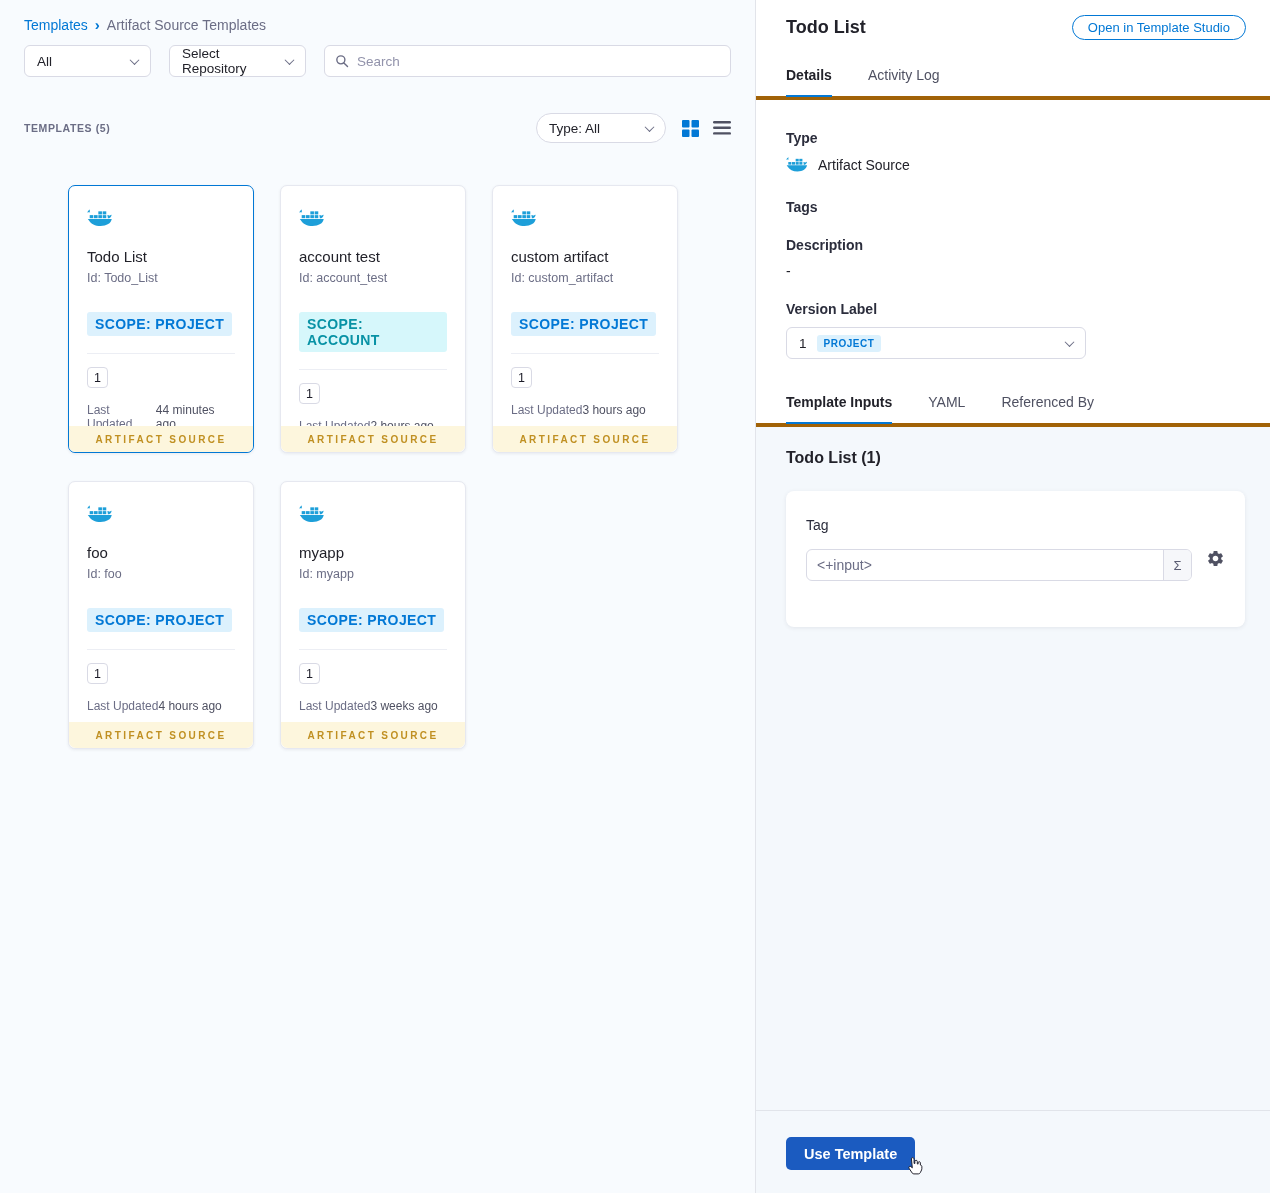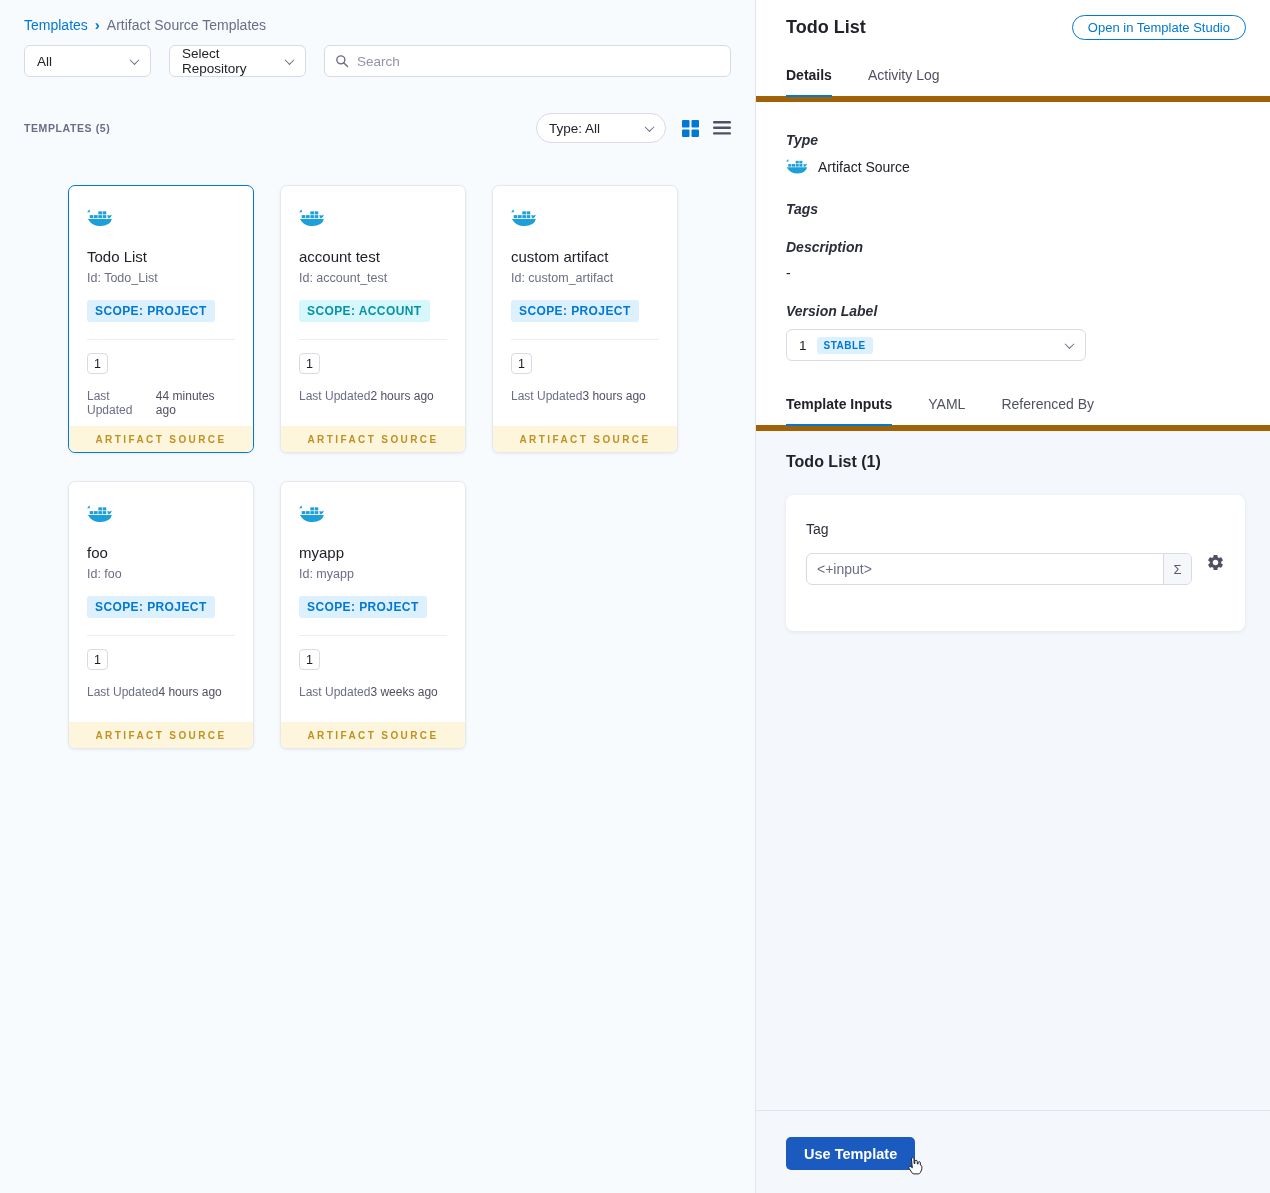--- a/index.html
+++ b/index.html
@@ -27,41 +27,41 @@
   .toolbar-right { display:flex; align-items:center; gap:16px; }
   .sel-type { width:130px; border-radius:15px; height:30px; }
   .view-toggle { display:flex; align-items:center; gap:14px; }
   .icon-btn { cursor:pointer; display:flex; align-items:center; }
 
   .cards { margin:42px 0 0 44px; display:grid; grid-template-columns:repeat(3,186px); gap:28px 26px; }
   .card { width:186px; height:268px; background:#fff; border:1px solid #e6e8f0; border-radius:7px; box-shadow:0 1px 3px rgba(40,41,61,.08); position:relative; padding:22px 18px 0; cursor:pointer; }
   .card.selected { border:1px solid #0278d5; }
   .card-title { margin-top:16px; font-size:15px; font-weight:500; color:#22222a; }
   .card-id { margin-top:6px; font-size:12.5px; color:#6b6d85; }
-  .scope-badge { display:inline-block; margin-top:15px; font-size:12px; font-weight:700; letter-spacing:.4px; padding:4px 8px; border-radius:3px; background:#dcf1fd; color:#0278d5; }
+  .scope-badge { display:inline-block; margin-top:27px; font-size:14px; font-weight:700; letter-spacing:.4px; padding:4px 8px; border-radius:3px; background:#dcf1fd; color:#0278d5; }
   .scope-badge.account { background:#d6f7fb; color:#0892a5; }
   .card-divider { margin-top:17px; border-top:1px solid #eceef4; }
   .ver-box { margin-top:13px; width:21px; height:21px; border:1px solid #d9dae5; border-radius:4px; font-size:12.5px; color:#1c1c28; display:flex; align-items:center; justify-content:center; }
   .updated { margin-top:15px; font-size:12px; color:#6b6d85; display:flex; }
   .updated .upd-time { color:#4f5162; }
   .card-footer { position:absolute; left:0; right:0; bottom:0; background:#fdf6dd; color:#c09022; font-size:10px; font-weight:700; letter-spacing:2.4px; text-align:center; padding:8px 0 7px; border-radius:0 0 7px 7px; }
 
   
   .right-pane { width:515px; height:100%; background:#fff; border-left:1px solid #e2e4ea; display:flex; flex-direction:column; }
   .detail-header { height:54px; display:flex; align-items:center; justify-content:space-between; padding:0 24px 0 30px; flex:none; }
   .detail-title { font-size:18px; font-weight:700; color:#22222a; }
   .open-studio { background:#fff; border:1px solid #0278d5; color:#0278d5; font-size:13px; font-weight:500; border-radius:14px; padding:4px 15px; cursor:pointer; font-family:inherit; }
 
-  .tabs { display:flex; gap:36px; padding:0 30px; border-bottom:6px solid #a16207; flex:none;text-align:right; }
+  .tabs { display:flex; gap:36px; padding:0 30px; border-bottom:4px solid #a16207; flex:none;text-align:right; }
   .tab { position:relative; padding:13px 0; font-size:14px; color:#4f5162; cursor:pointer; }
   .tab.active { color:#22222a; font-weight:600; }
   .tab.active:after { content:''; position:absolute; left:0; right:0; bottom:-1px; height:2px; background:#0278d5; }
 
   .detail-body { padding:14px 30px 22px; flex:none; }
-  .field-label { font-size:14px; font-weight:600; color:#2b2d3c;font-style:italic; }
+  .field-label { font-size:14px; font-weight:600; color:#2b2d3c; }
   .mt18 { margin-top:16px; } .mt22 { margin-top:22px; } .mt26 { margin-top:26px; }
   .type-row { margin-top:10px; display:flex; align-items:center; gap:9px; font-size:14px; color:#22222a; }
   .field-value { margin-top:10px; font-size:14px; color:#22222a; }
   .version-select { margin-top:10px; width:300px; height:32px; border:1px solid #d9dae5; border-radius:6px; background:#fff; display:flex; align-items:center; padding:0 12px; cursor:pointer; }
   .version-num { font-size:13.5px; color:#22222a; }
   .stable-badge { margin-left:10px; background:#dcf1fd; color:#0278d5; font-size:10px; font-weight:700; letter-spacing:.5px; padding:3px 7px; border-radius:3px; }
   .version-select .chev { margin-left:auto; }
 
   .inputs-area { flex:1; background:#f4f8fc; padding:22px 25px 0 30px; overflow:hidden; }
   .inputs-heading { font-size:16px; font-weight:600; color:#22222a; }
@@ -303,21 +303,21 @@
             </g>
           </svg>
         <span>Artifact Source</span>
       </div>
       <div class="field-label mt26">Tags</div>
       <div class="field-label mt22">Description</div>
       <div class="field-value">-</div>
       <div class="field-label mt22">Version Label</div>
       <div class="version-select">
         <span class="version-num">1</span>
-        <span class="stable-badge">STABLE</span>
+        <span class="stable-badge">PROJECT</span>
         <span class="chev"></span>
       </div>
     </div>
 
     <div class="tabs">
       <div class="tab active">Template Inputs</div>
       <div class="tab">YAML</div>
       <div class="tab">Referenced By</div>
     </div>
 

